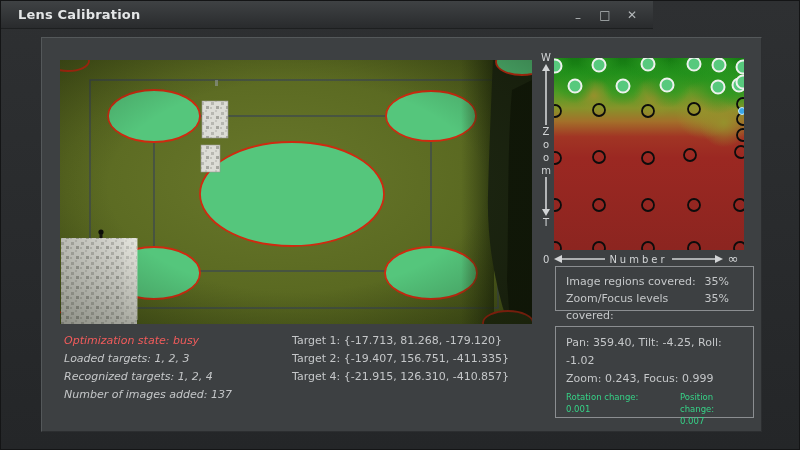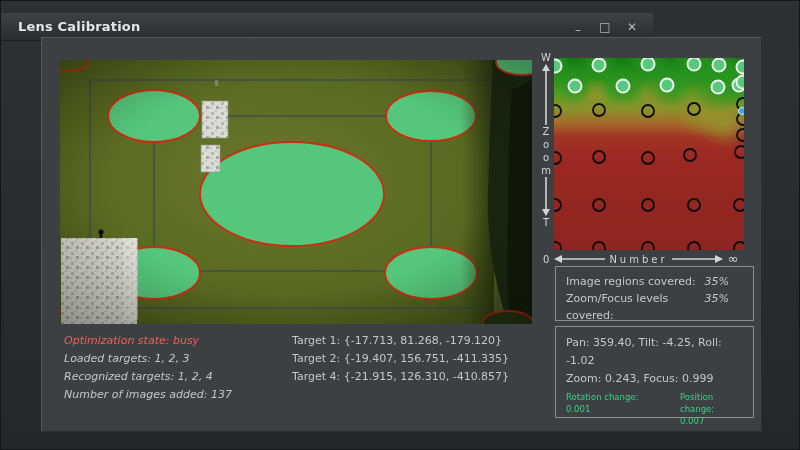--- a/index.html
+++ b/index.html
@@ -1,21 +1,21 @@
 <!DOCTYPE html>
 <html><head>
 <meta charset="utf-8">
 <style>
   html,body{margin:0;padding:0;background:#1b1c1e;}
   *{box-sizing:border-box;}
   .stage{position:relative;width:800px;height:450px;background:linear-gradient(#2e3032,#242628);
          font-family:"DejaVu Sans",sans-serif;overflow:hidden;border:1px solid #141516;}
   
   .titlebar{position:absolute;left:0;top:0;width:652px;height:28px;
-            background:linear-gradient(#3f4244,#292b2d);border-bottom:1px solid #1d1f20;margin-top:12px;}
+            background:linear-gradient(#3f4244,#292b2d);border-bottom:1px solid #1d1f20;}
   .title{position:absolute;left:17px;top:6px;font-size:13px;font-weight:bold;color:#e4e6e7;letter-spacing:.2px;}
   .win-controls{position:absolute;right:14px;top:0;height:28px;display:flex;align-items:center;gap:13px;}
   .win-btn{color:#b4b8ba;font-size:12px;width:14px;text-align:center;cursor:default;}
   .win-btn.min{transform:translateY(3px);}
   
   .panel{position:absolute;left:40px;top:36px;width:721px;height:395px;background:#3d4042;
          border:1px solid #54585a;border-right-color:#2c2e30;border-bottom-color:#2c2e30;}
   
   .camera{position:absolute;left:18px;top:22px;width:472px;height:264px;}
   .camera svg{display:block;}
@@ -31,23 +31,23 @@
   .heatmap svg{display:block;}
   .hm-covered{fill:#57c97d;stroke:#eef2ee;stroke-width:2;}
   .hm-open{fill:none;stroke:#0c0c0c;stroke-width:1.8;}
   .hm-current{fill:#3aa7e8;stroke:#cdeeff;stroke-width:1;}
   .hm-xaxis{position:absolute;left:501px;top:213px;width:210px;height:16px;display:flex;align-items:center;
             gap:4px;color:#d2d4d6;font-size:10px;}
   .hm-xaxis .focus-word{letter-spacing:3px;}
   .hm-xaxis .inf{font-size:13px;line-height:10px;}
   
   .info-box{position:absolute;border:1px solid #8b8e91;background:transparent;color:#c5c7c9;font-size:11px;}
-  .coverage-box{left:513px;top:228px;width:199px;height:55px;padding:6px 10px 2px 10px;}
+  .coverage-box{left:513px;top:228px;width:199px;height:45px;padding:6px 10px 2px 10px;}
   .cov-row{display:flex;justify-content:space-between;line-height:17px;}
-  .cov-row .val{padding-right:14px;font-style:italic;}
+  .cov-row .val{padding-right:14px;}
   .telemetry-box{left:513px;top:288px;width:199px;height:92px;padding:7px 12px 0 10px;}
   .tele-line{line-height:18px;}
   .changes{margin-top:3px;display:grid;grid-template-columns:97px 1fr;column-gap:17px;
            font-size:8.5px;line-height:12px;color:#36d287;}
 </style>
 </head>
 <body>
 
 <div class="stage">
 

